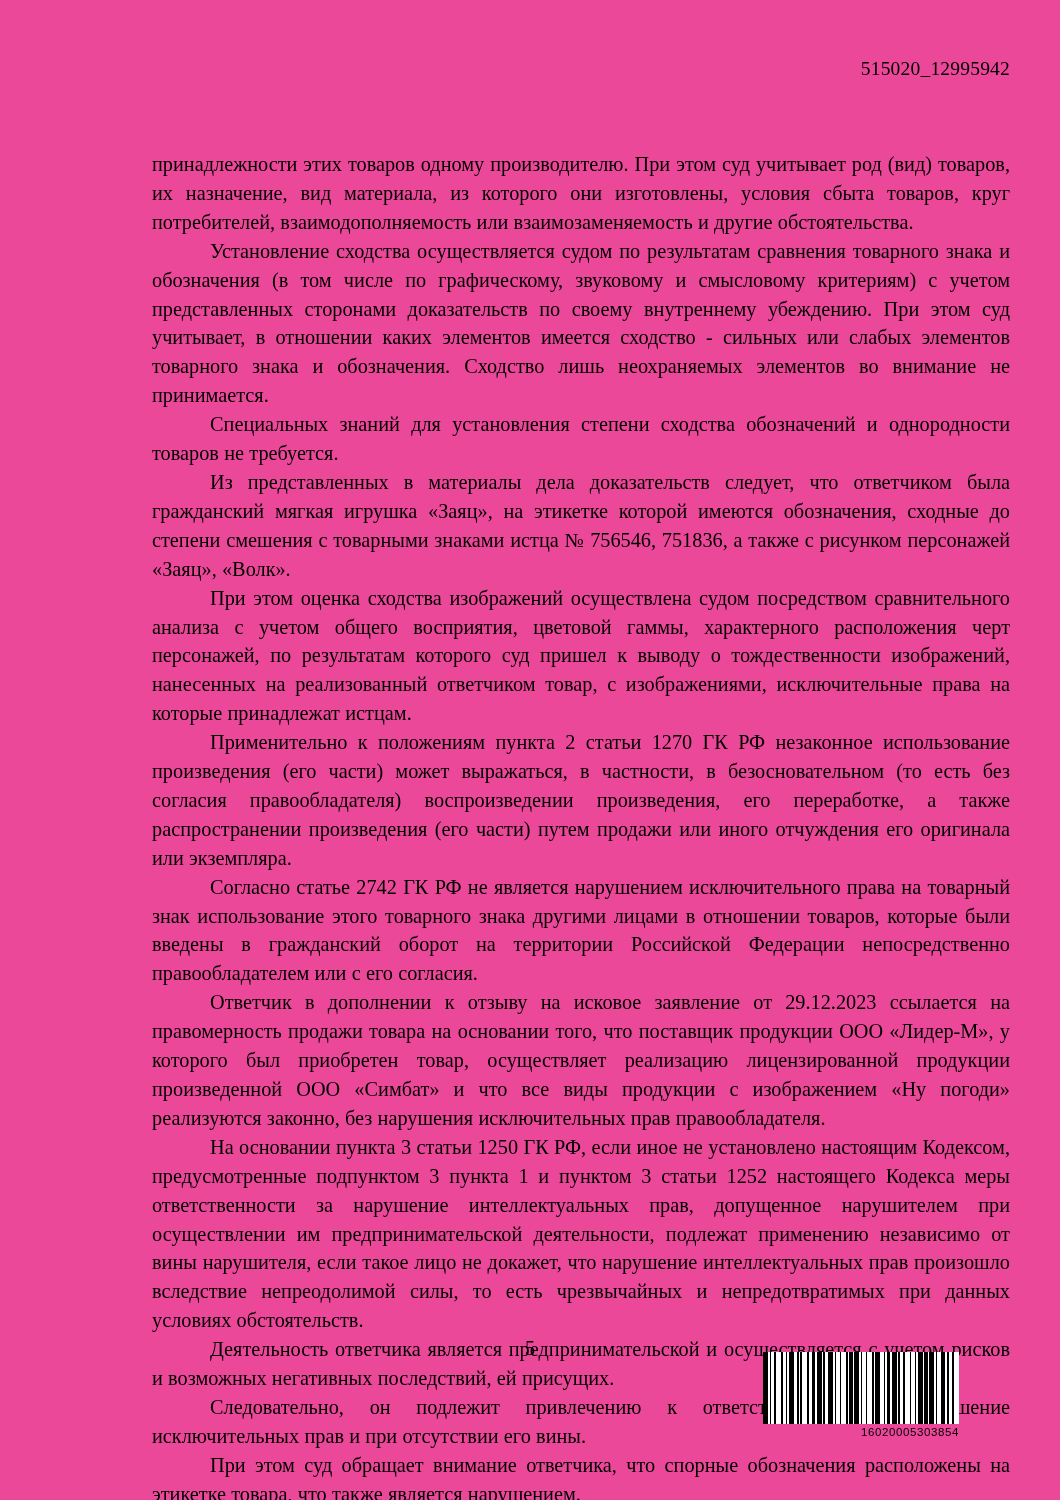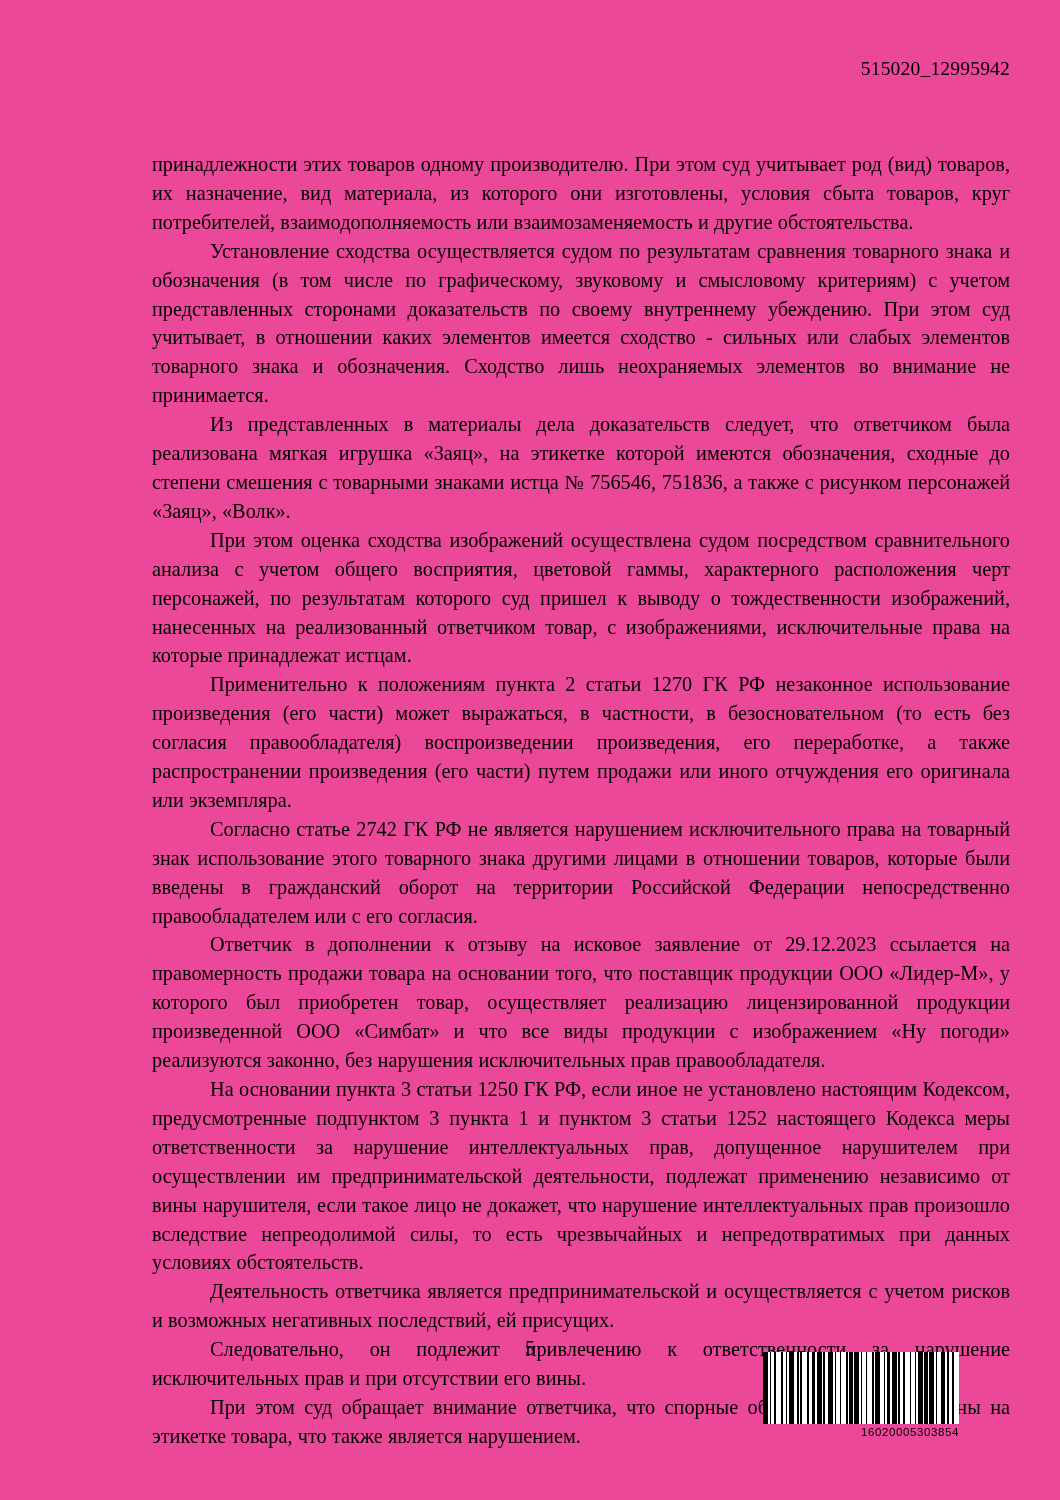--- a/index.html
+++ b/index.html
@@ -83,21 +83,22 @@
 </head>
 <body>
 
 <div class="page">
 
   <div class="doc-header">515020_12995942</div>
 
   <div class="body-block">
     <p class="para first">принадлежности этих товаров одному производителю. При этом суд учитывает род (вид) товаров, их назначение, вид материала, из которого они изготовлены, условия сбыта товаров, круг потребителей, взаимодополняемость или взаимозаменяемость и другие обстоятельства.</p>
     <p class="para">Установление сходства осуществляется судом по результатам сравнения товарного знака и обозначения (в том числе по графическому, звуковому и смысловому критериям) с учетом представленных сторонами доказательств по своему внутреннему убеждению. При этом суд учитывает, в отношении каких элементов имеется сходство - сильных или слабых элементов товарного знака и обозначения. Сходство лишь неохраняемых элементов во внимание не принимается.</p>
-    <p class="para">Из представленных в материалы дела доказательств следует, что ответчиком была реализована мягкая игрушка «Заяц», на этикетке которой имеются обозначения, сходные до степени смешения с товарными знаками истца № 756546, 751836, а также с рисунком персонажей «Заяц», «Волк».</p>
+    <p class="para">Специальных знаний для установления степени сходства обозначений и однородности товаров не требуется.</p>
+    <p class="para">Из представленных в материалы дела доказательств следует, что ответчиком была гражданский мягкая игрушка «Заяц», на этикетке которой имеются обозначения, сходные до степени смешения с товарными знаками истца № 756546, 751836, а также с рисунком персонажей «Заяц», «Волк».</p>
     <p class="para">При этом оценка сходства изображений осуществлена судом посредством сравнительного анализа с учетом общего восприятия, цветовой гаммы, характерного расположения черт персонажей, по результатам которого суд пришел к выводу о тождественности изображений, нанесенных на реализованный ответчиком товар, с изображениями, исключительные права на которые принадлежат истцам.</p>
     <p class="para">Применительно к положениям пункта 2 статьи 1270 ГК РФ незаконное использование произведения (его части) может выражаться, в частности, в безосновательном (то есть без согласия правообладателя) воспроизведении произведения, его переработке, а также распространении произведения (его части) путем продажи или иного отчуждения его оригинала или экземпляра.</p>
     <p class="para">Согласно статье 2742 ГК РФ не является нарушением исключительного права на товарный знак использование этого товарного знака другими лицами в отношении товаров, которые были введены в гражданский оборот на территории Российской Федерации непосредственно правообладателем или с его согласия.</p>
     <p class="para">Ответчик в дополнении к отзыву на исковое заявление от 29.12.2023 ссылается на правомерность продажи товара на основании того, что поставщик продукции ООО «Лидер-М», у которого был приобретен товар, осуществляет реализацию лицензированной продукции произведенной ООО «Симбат» и что все виды продукции с изображением «Ну погоди» реализуются законно, без нарушения исключительных прав правообладателя.</p>
     <p class="para">На основании пункта 3 статьи 1250 ГК РФ, если иное не установлено настоящим Кодексом, предусмотренные подпунктом 3 пункта 1 и пунктом 3 статьи 1252 настоящего Кодекса меры ответственности за нарушение интеллектуальных прав, допущенное нарушителем при осуществлении им предпринимательской деятельности, подлежат применению независимо от вины нарушителя, если такое лицо не докажет, что нарушение интеллектуальных прав произошло вследствие непреодолимой силы, то есть чрезвычайных и непредотвратимых при данных условиях обстоятельств.</p>
     <p class="para">Деятельность ответчика является предпринимательской и осуществляется с учетом рисков и возможных негативных последствий, ей присущих.</p>
     <p class="para">Следовательно, он подлежит привлечению к ответственности за нарушение исключительных прав и при отсутствии его вины.</p>
     <p class="para">При этом суд обращает внимание ответчика, что спорные обозначения расположены на этикетке товара, что также является нарушением.</p>
   </div>
 

